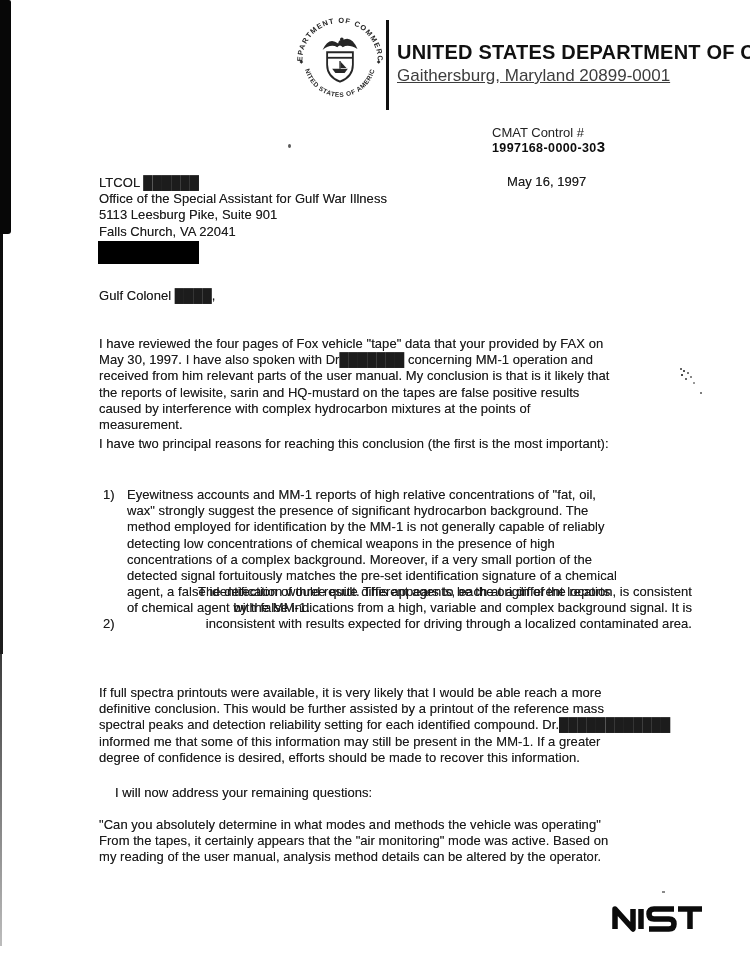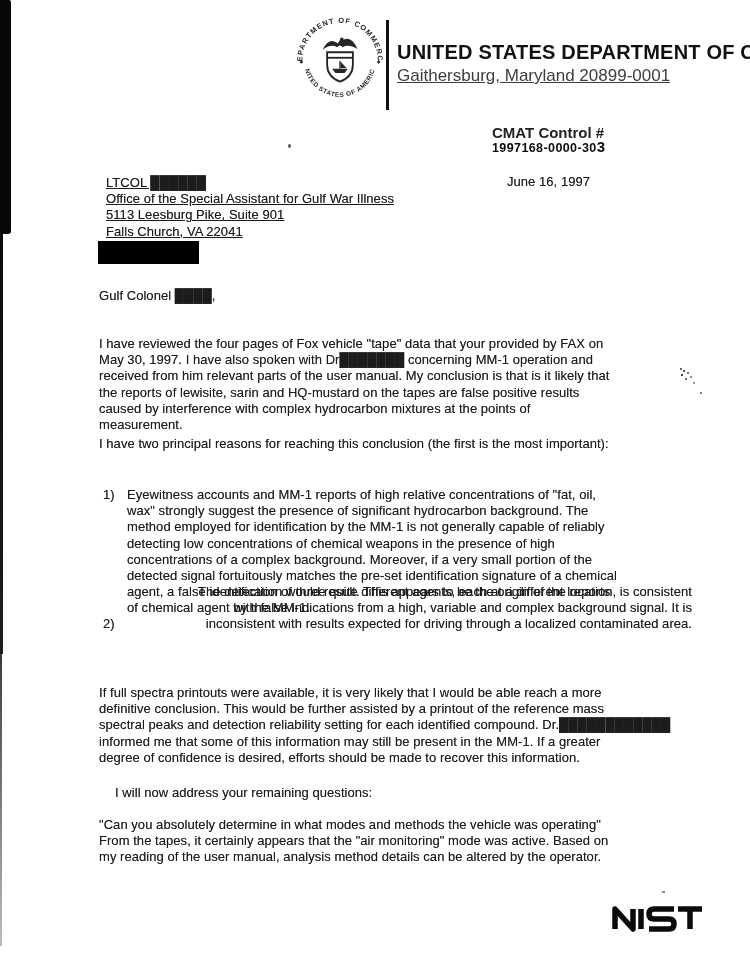--- a/index.html
+++ b/index.html
@@ -18,28 +18,28 @@
     box-shadow:3px 2px 0 #555,7px 4px 0 #777,1px 6px 0 #4a4a4a,10px 8px 0 #888,5px 10px 0 #6a6a6a,13px 14px 0 #999,20px 24px 0 #7d7d7d;}
   
   .seal{left:294px;top:14px;}
   .divider{left:386px;top:20px;width:3px;height:90px;background:#101010;}
   .lh-text{left:397px;top:45px;line-height:15px;white-space:nowrap;}
   .lh-agency{font-size:20px;font-weight:bold;letter-spacing:.2px;color:#111;}
   .lh-institute{font-size:12.8px;font-weight:bold;color:#161616;}
   .lh-location{font-size:17px;color:#3d3d3d;margin-top:8px;text-decoration:underline;}
   
   .cmat{left:492px;top:126px;}
-  .cmat-label{font-size:15px;font-weight:bold;color:#222;line-height:13px;}
+  .cmat-label{font-size:13px;font-weight:normal;color:#222;line-height:13px;}
   .cmat-number{font-size:12.5px;font-weight:bold;letter-spacing:.4px;color:#0d0d0d;line-height:16px;text-align:center;}
   .cmat-overwrite{font-size:15px;font-weight:bold;}
   .date{left:507px;top:174px;font-size:13px;}
   
   .txt{font-size:13px;line-height:16.2px;letter-spacing:.05px;white-space:pre-line;
        text-shadow:0 0 .5px rgba(20,20,20,.55);}
-  .recipient{left:106px;top:175px;width:420px;text-decoration:underline;}
+  .recipient{left:99px;top:175px;width:420px;}
   .redaction-bar{left:98px;top:241px;width:101px;height:23px;background:#000;}
   .salutation{left:99px;top:288px;width:300px;}
   .para1{left:99px;top:336px;width:600px;}
   .para2{left:99px;top:436px;width:600px;}
   .li1-marker{left:103px;top:487px;width:22px;}
   .li1-text{left:127px;top:487px;width:565px;}
   .li2-marker{left:103px;top:616px;width:22px;}
   .li2-text{left:127px;top:584px;width:565px;text-align:right;}
   .para3{left:99px;top:685px;width:605px;}
   .para4{left:115px;top:785px;width:600px;}
@@ -88,21 +88,21 @@
 <div class="abs lh-text">
   <div class="lh-agency">UNITED STATES DEPARTMENT OF COMMERCE</div>
   <div class="lh-location">Gaithersburg, Maryland 20899-0001</div>
 </div>
 
 <div class="abs cmat">
   <div class="cmat-label">CMAT Control #</div>
   <div class="cmat-number"><span>1997168-0000-30</span><span class="cmat-overwrite">3</span></div>
 </div>
 
-<div class="abs date txt">June 16, 1997</div>
+<div class="abs date txt">May 16, 1997</div>
 
 <div class="abs recipient txt">LTCOL ██████
 Office of the Special Assistant for Gulf War Illness
 5113 Leesburg Pike, Suite 901
 Falls Church, VA 22041</div>
 <div class="abs redaction-bar"></div>
 
 <div class="abs salutation txt">Gulf Colonel ████,</div>
 
 <div class="abs para1 txt">I have reviewed the four pages of Fox vehicle "tape" data that your provided by FAX on

